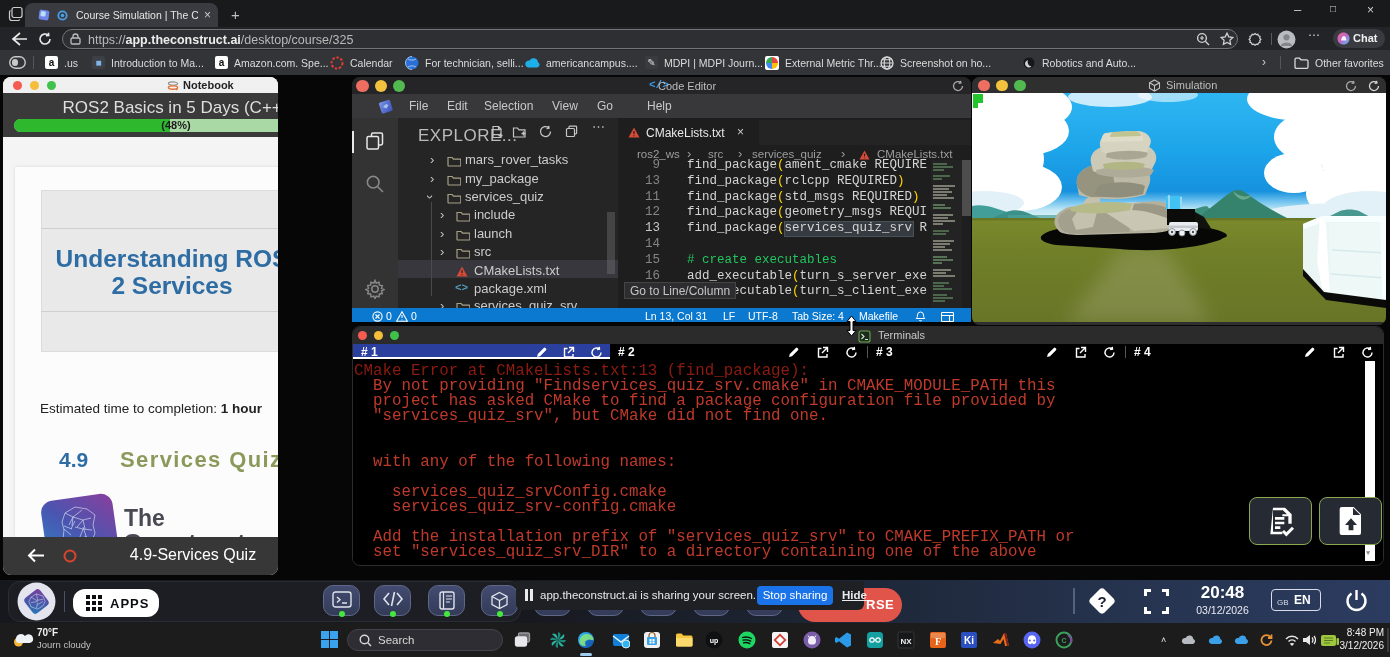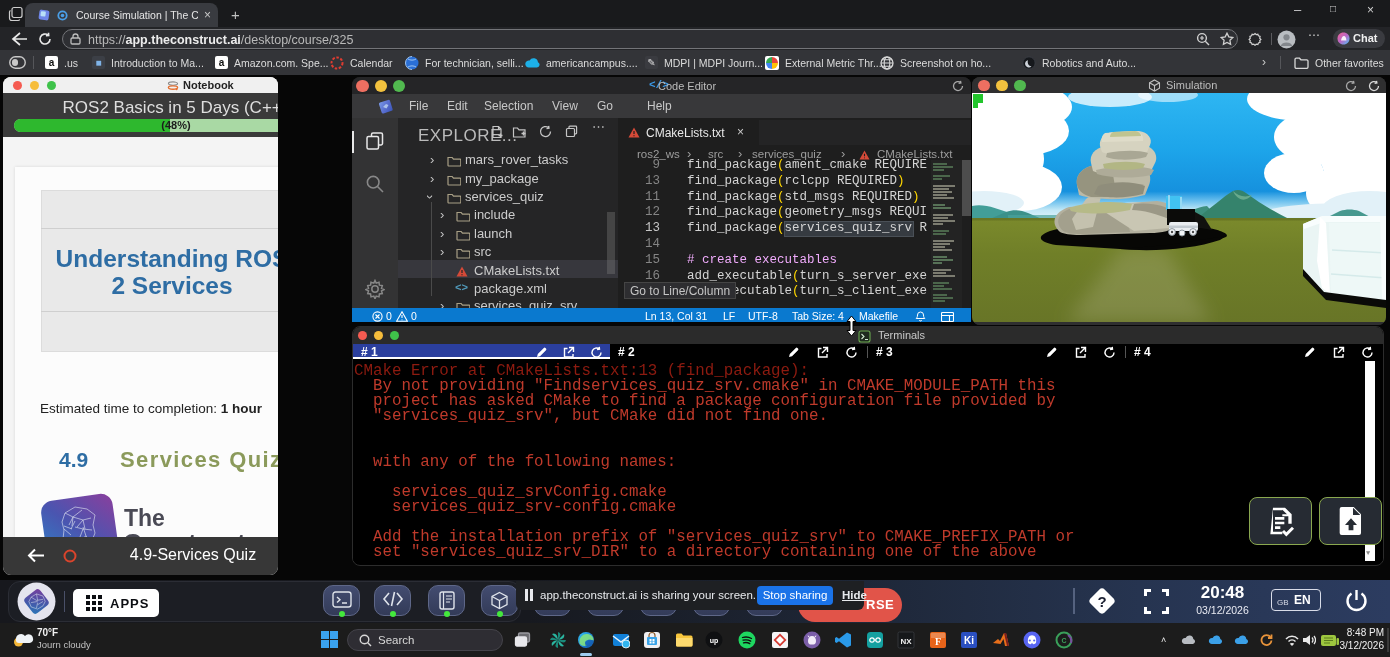--- a/index.html
+++ b/index.html
@@ -457,21 +457,21 @@
           </svg>
         <span class="abs" style="left:259px;top:3px">CMakeLists.txt</span>
       </div>
       <div class="abs" style="left:166px;top:103px;width:130px;height:16px;background:#363b41;border:1px solid #4a5057"></div>
       <div class="crow" style="top:40px"><span class="ln">9</span><span class="ct">find_package<span class="yb">(</span>ament_cmake REQUIRE</span></div>
       <div class="crow" style="top:55.8px"><span class="ln">13</span><span class="ct">find_package<span class="yb">(</span>rclcpp REQUIRED<span class="yb">)</span></span></div>
       <div class="crow" style="top:71.6px"><span class="ln">11</span><span class="ct">find_package<span class="yb">(</span>std_msgs REQUIRED<span class="yb">)</span></span></div>
       <div class="crow" style="top:87.4px"><span class="ln">12</span><span class="ct">find_package<span class="yb">(</span>geometry_msgs REQUI</span></div>
       <div class="crow" style="top:103.2px"><span class="ln" style="color:#c6c6c6">13</span><span class="ct">find_package<span class="yb">(</span>services_quiz_srv R</span></div>
       <div class="crow" style="top:119px"><span class="ln">14</span></div>
-      <div class="crow" style="top:134.8px"><span class="ln">15</span><span class="ct" style="color:#f0abfc"># create executables</span></div>
+      <div class="crow" style="top:134.8px"><span class="ln">15</span><span class="ct" style="color:#22c55e"># create executables</span></div>
       <div class="crow" style="top:150.6px"><span class="ln">16</span><span class="ct">add_executable<span class="yb">(</span>turn_s_server_exe</span></div>
       <div class="crow" style="top:166.4px"><span class="ln">17</span><span class="ct">add_executable<span class="yb">(</span>turn_s_client_exe</span></div>
       <div class="abs" style="left:313px;top:42px;width:31px;height:148px;background:#232323"></div>
       <svg class="abs" style="left:313px;top:42px" width="31" height="148" viewBox="0 0 31 148">
           <g stroke-width="1.3">
             <g stroke="#5a7d5a">
               <path d="M2 4 h14 M2 7 h20 M2 10 h11 M2 16 h17 M2 19 h9"></path>
             </g>
             <g stroke="#9a9a8a">
               <path d="M2 26 h22 M2 29 h16 M2 32 h19 M2 35 h14 M2 38 h21"></path>
@@ -744,21 +744,21 @@
             <stop offset="1" stop-color="#7a3f9d"></stop>
           </linearGradient>
         </defs>
         <circle cx="18" cy="18" r="17.5" fill="#e4e4ee"></circle>
         <rect x="9" y="9" width="18" height="18" rx="3.5" fill="url(#tcl)" transform="rotate(-38 18 18)"></rect>
         <g stroke="#dfe6f0" stroke-width=".6" fill="none" opacity=".8">
           <path d="M13 14 l5-3 6 2 2 5 -2 4 -5 3 -6-2 -2-5z M13 14 l5 3 m0-6 l1 6 m5-1 l-6 1 m6 1 l-5 3 m-6-2 l6-1 m-1 6 l1-5"></path>
         </g>
       </svg>
     <div class="abs" style="left:64px;top:11px;width:1px;height:21px;background:#4a5068"></div>
-    <div class="abs" style="left:73px;top:9px;width:86px;height:28px;background:#fff;border-radius:5px">
+    <div class="abs" style="left:73px;top:9px;width:86px;height:28px;background:#fff;border-radius:12px">
       <svg class="abs" style="left:13px;top:6px" width="16" height="16" viewBox="0 0 16 16">
           <g fill="#0c0e12">
             <rect x="0" y="0" width="4" height="4"></rect>
             <rect x="6" y="0" width="4" height="4"></rect>
             <rect x="12" y="0" width="4" height="4"></rect>
             <rect x="0" y="6" width="4" height="4"></rect>
             <rect x="6" y="6" width="4" height="4"></rect>
             <rect x="12" y="6" width="4" height="4"></rect>
             <rect x="0" y="12" width="4" height="4"></rect>
             <rect x="6" y="12" width="4" height="4"></rect>

